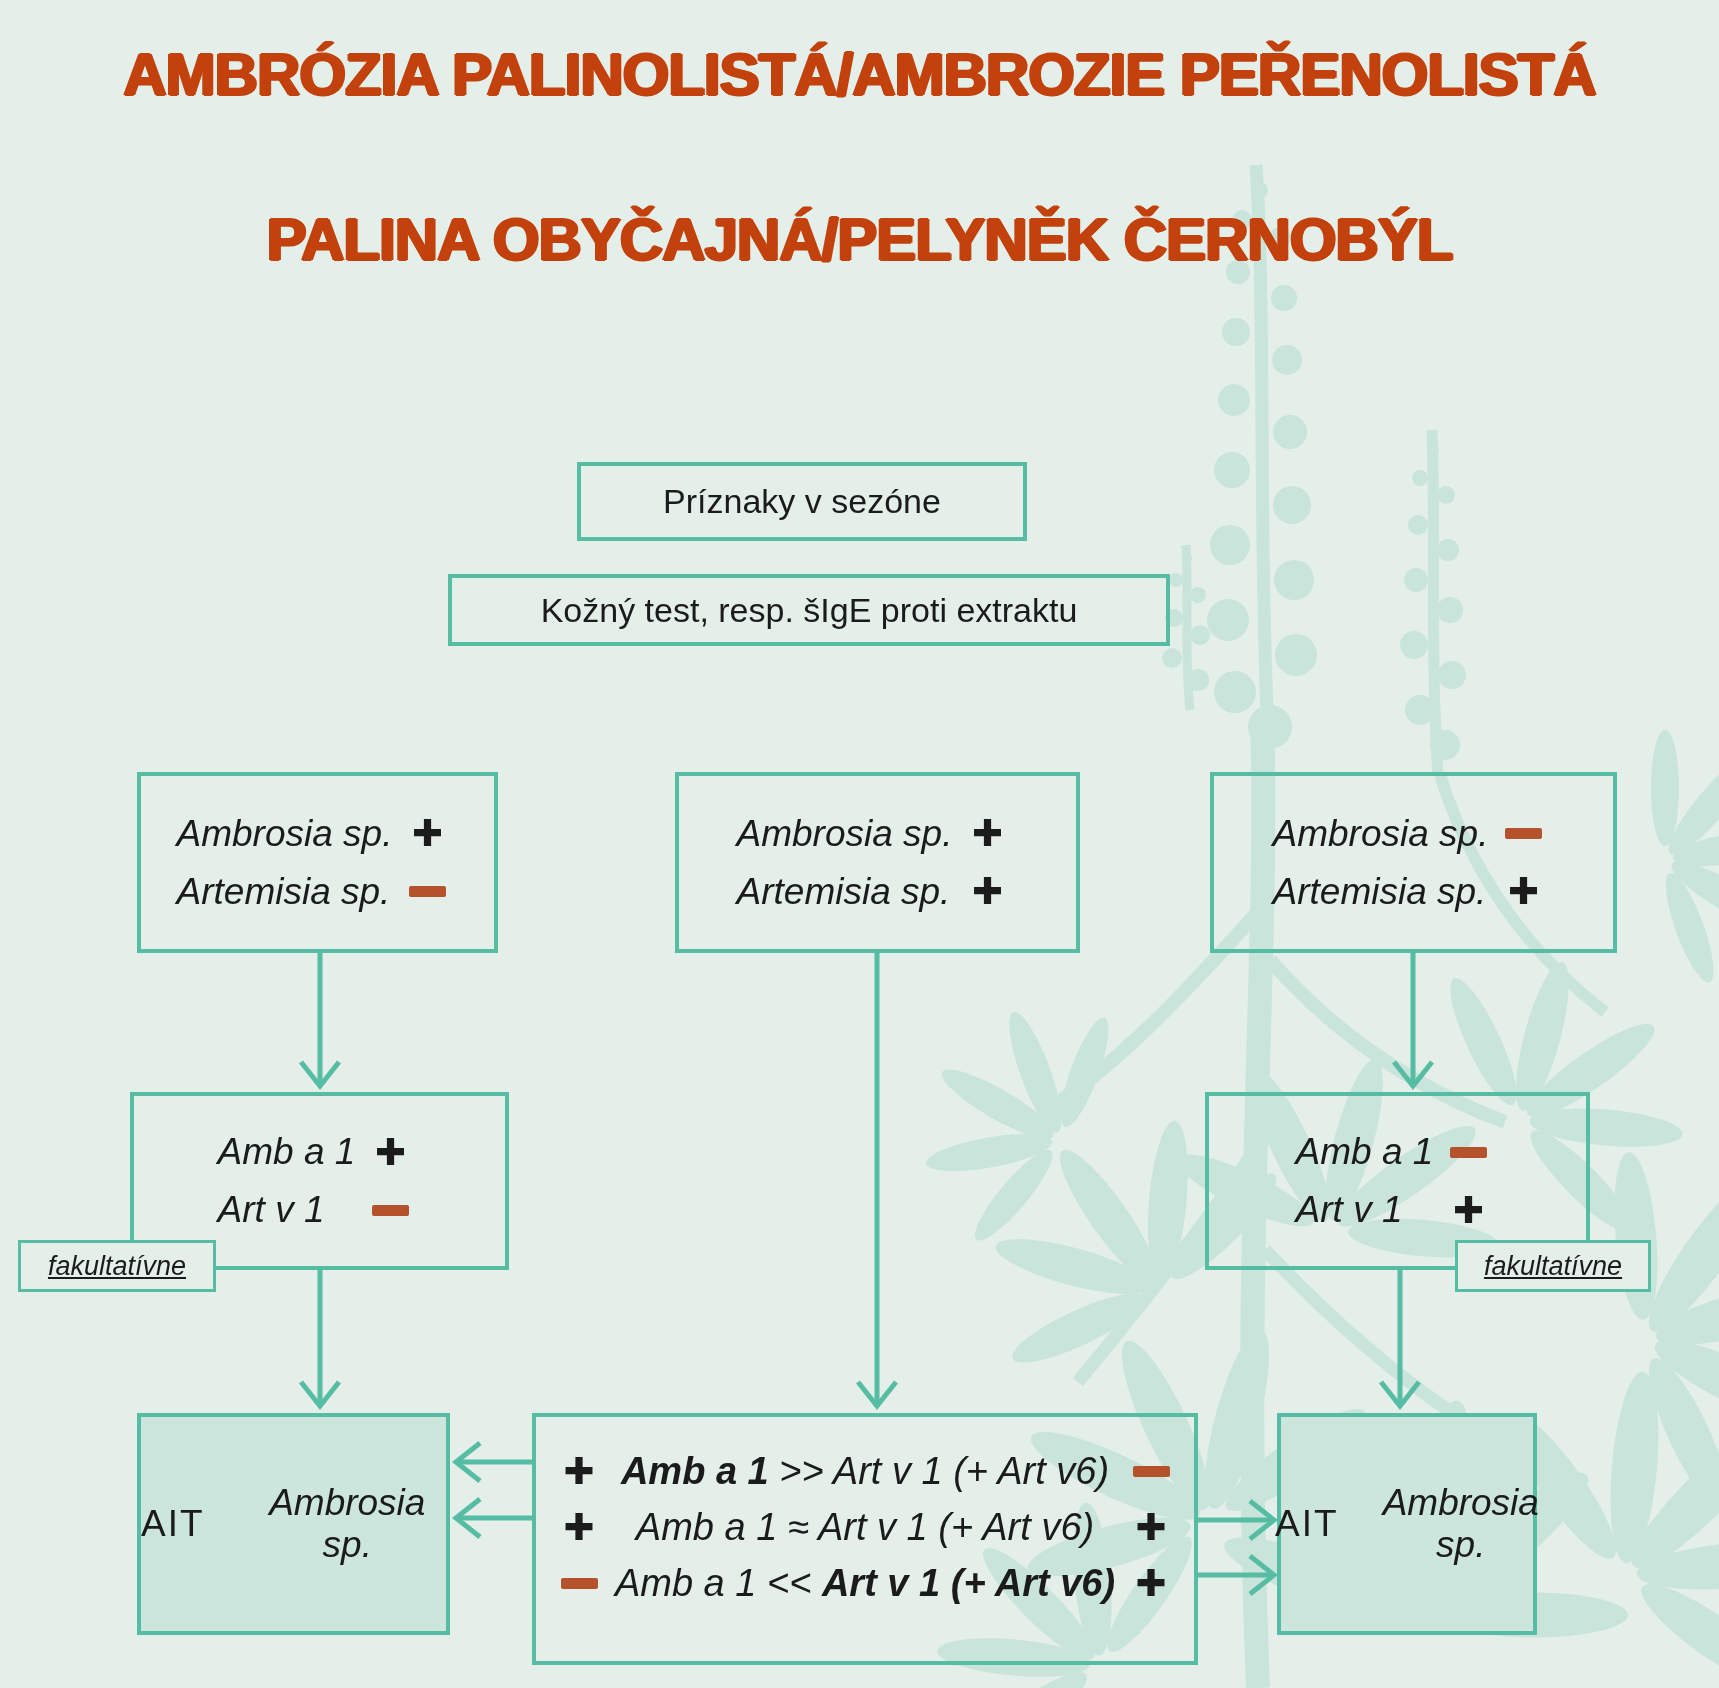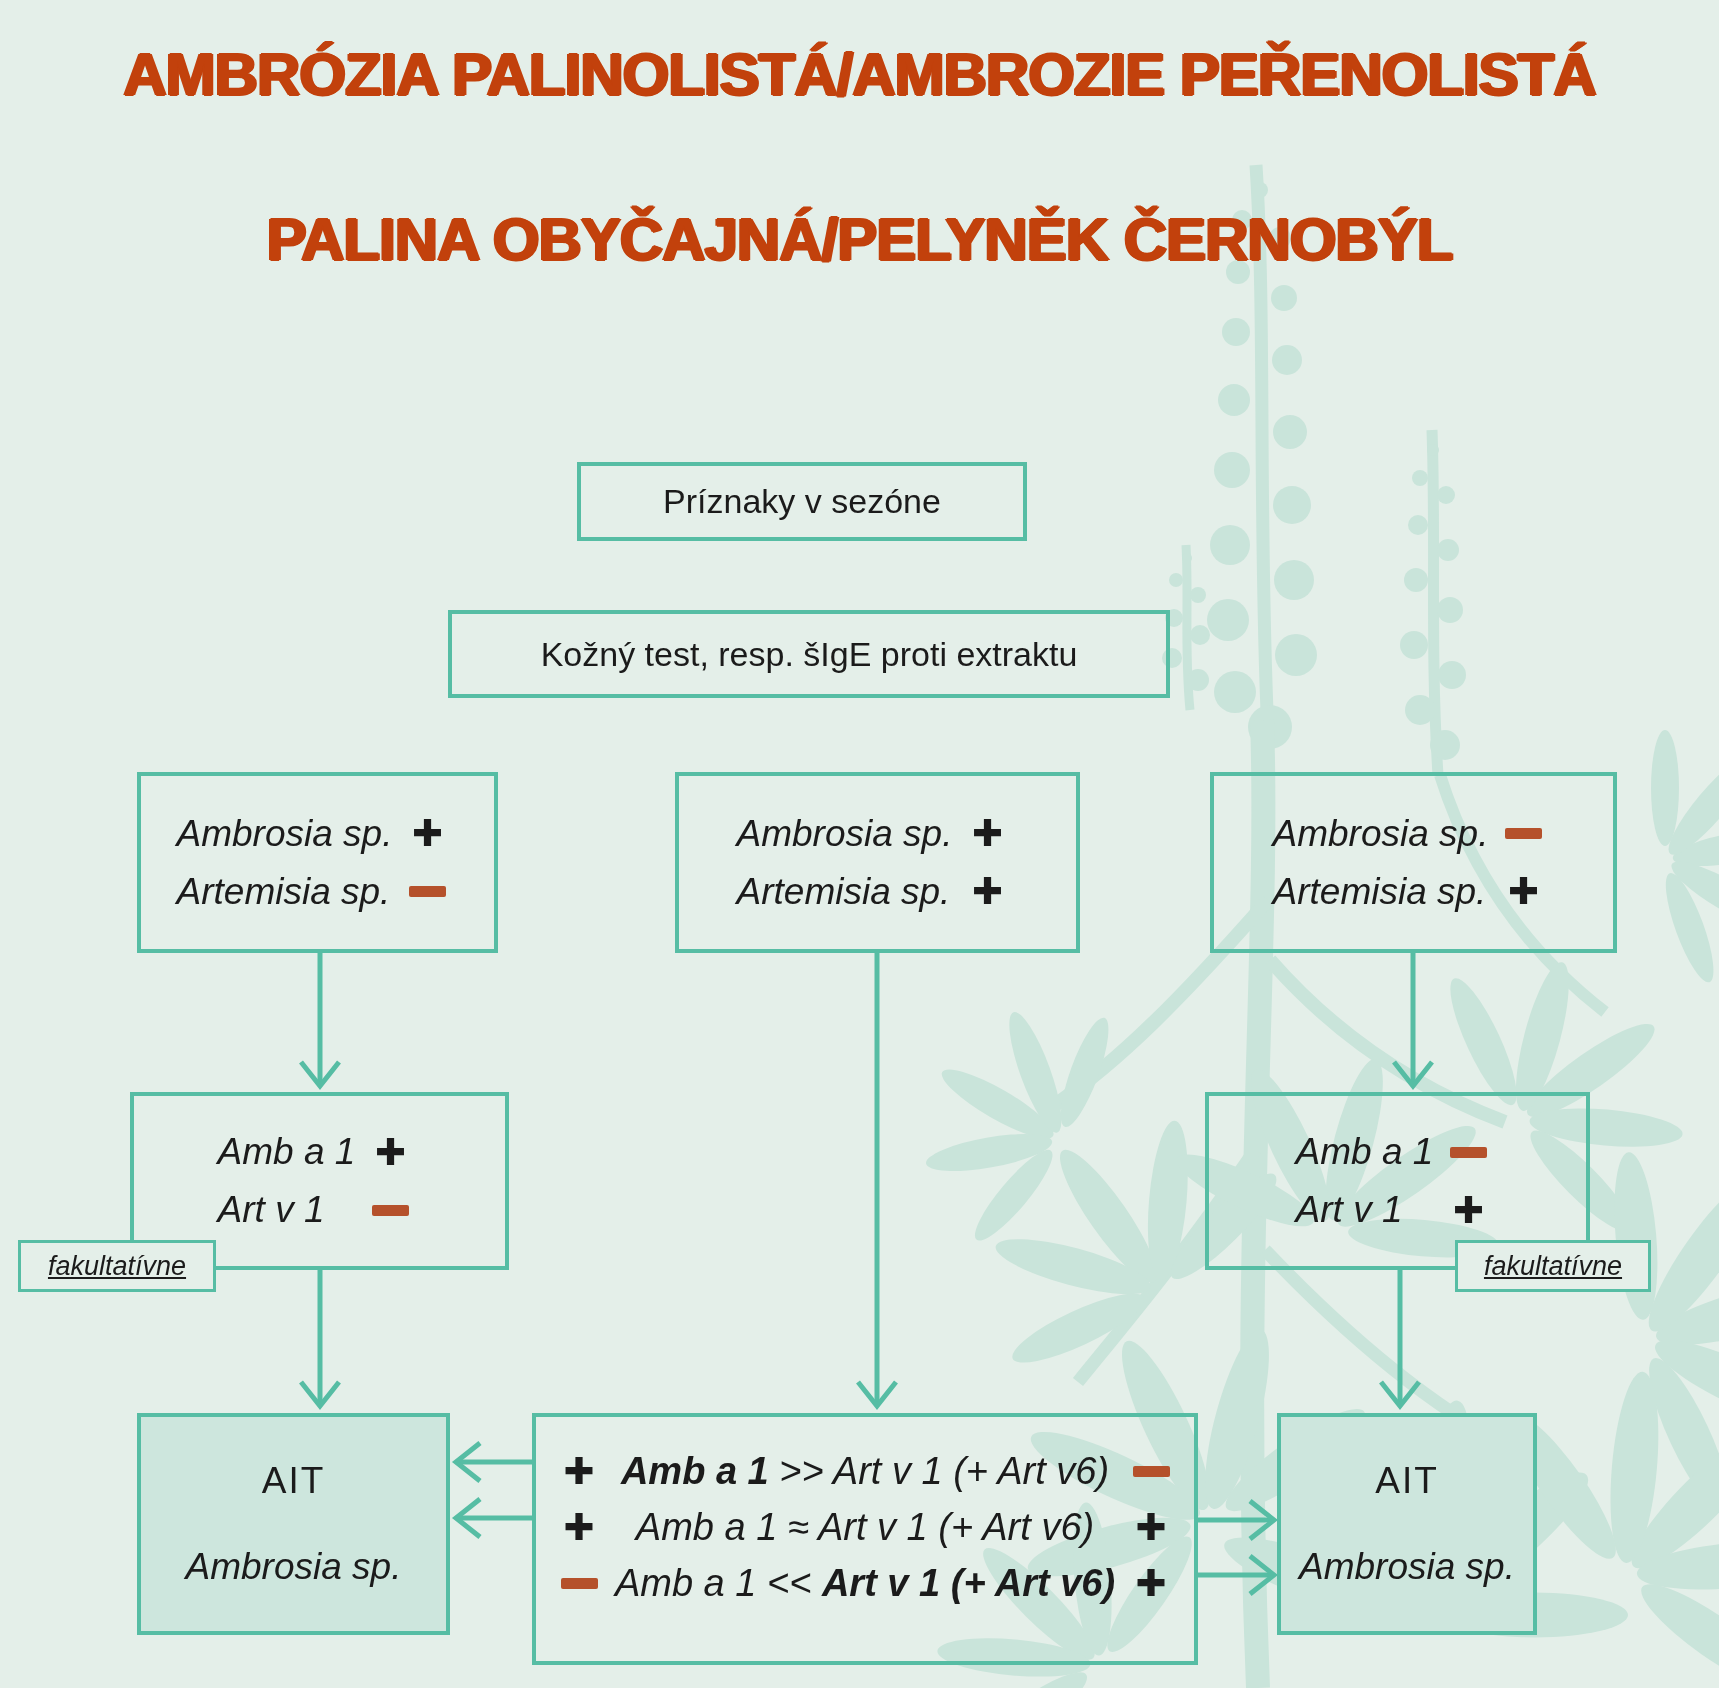--- a/index.html
+++ b/index.html
@@ -36,21 +36,21 @@
   
   .fbox{
     position:absolute;box-sizing:border-box;z-index:2;
     border:4px solid var(--line);
     display:flex;align-items:center;justify-content:center;
     font-size:34px;
   }
   .fbox.filled{background:var(--fill);}
   .fbox.opaque{background:var(--bg);z-index:3;}
 
-  .center-lines{display:flex;flex-direction:column;align-items:center;row-gap:8px;text-align:center;gap:44px;}
+  .center-lines{display:flex;flex-direction:row;align-items:center;row-gap:8px;text-align:center;gap:44px;}
 
   
   .pair-grid{display:inline-grid;grid-template-columns:auto 56px;row-gap:14px;align-items:center;}
   .pair-grid .lbl{font-style:italic;font-size:37px;text-align:left;padding-right:10px;white-space:nowrap;}
 
   
   .sign{display:inline-flex;align-items:center;justify-content:center;width:50px;height:44px;font-style:normal;}
   .sign[data-sign="plus"]::before{
     content:"✚";
     font-family:"DejaVu Sans",sans-serif;
@@ -229,21 +229,21 @@
     </g>
   </svg>
 
   <div class="title t-main" style="top:40px;">AMBRÓZIA PALINOLISTÁ/AMBROZIE PEŘENOLISTÁ</div>
   <div class="title t-main" style="top:186px;margin-top:19px;">PALINA OBYČAJNÁ/PELYNĚK ČERNOBÝL</div>
 
   <div class="fbox" style="left:577px;top:462px;width:450px;height:79px;">
     <span>Príznaky v sezóne</span>
   </div>
 
-  <div class="fbox" style="left:448px;top:610px;width:722px;height:88px;">
+  <div class="fbox" style="left:448px;top:574px;width:722px;height:72px;">
     <span>Kožný test, resp. šIgE proti extraktu</span>
   </div>
 
   <div class="fbox" style="left:137px;top:772px;width:361px;height:181px;">
     <div class="pair-grid">
       <span class="lbl">Ambrosia sp.</span>
       <span class="sign" data-sign="plus"></span>
       <span class="lbl">Artemisia sp.</span>
       <span class="sign" data-sign="minus"></span>
     </div>

